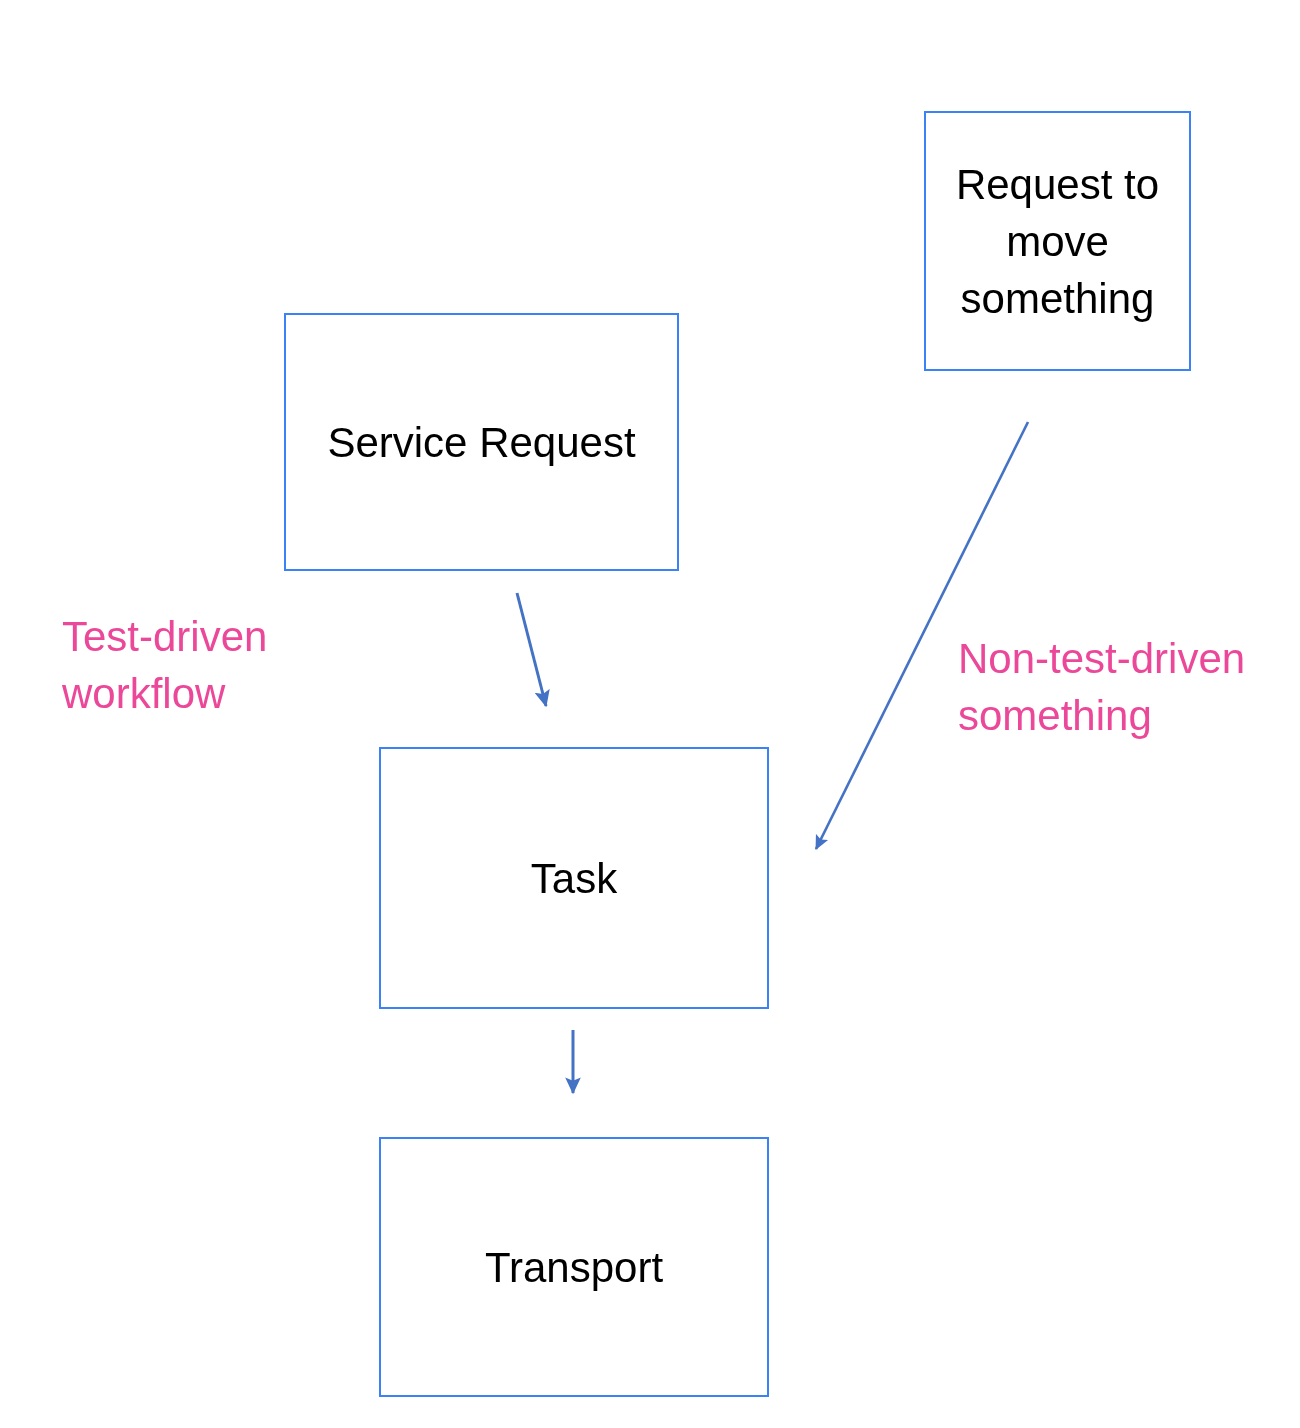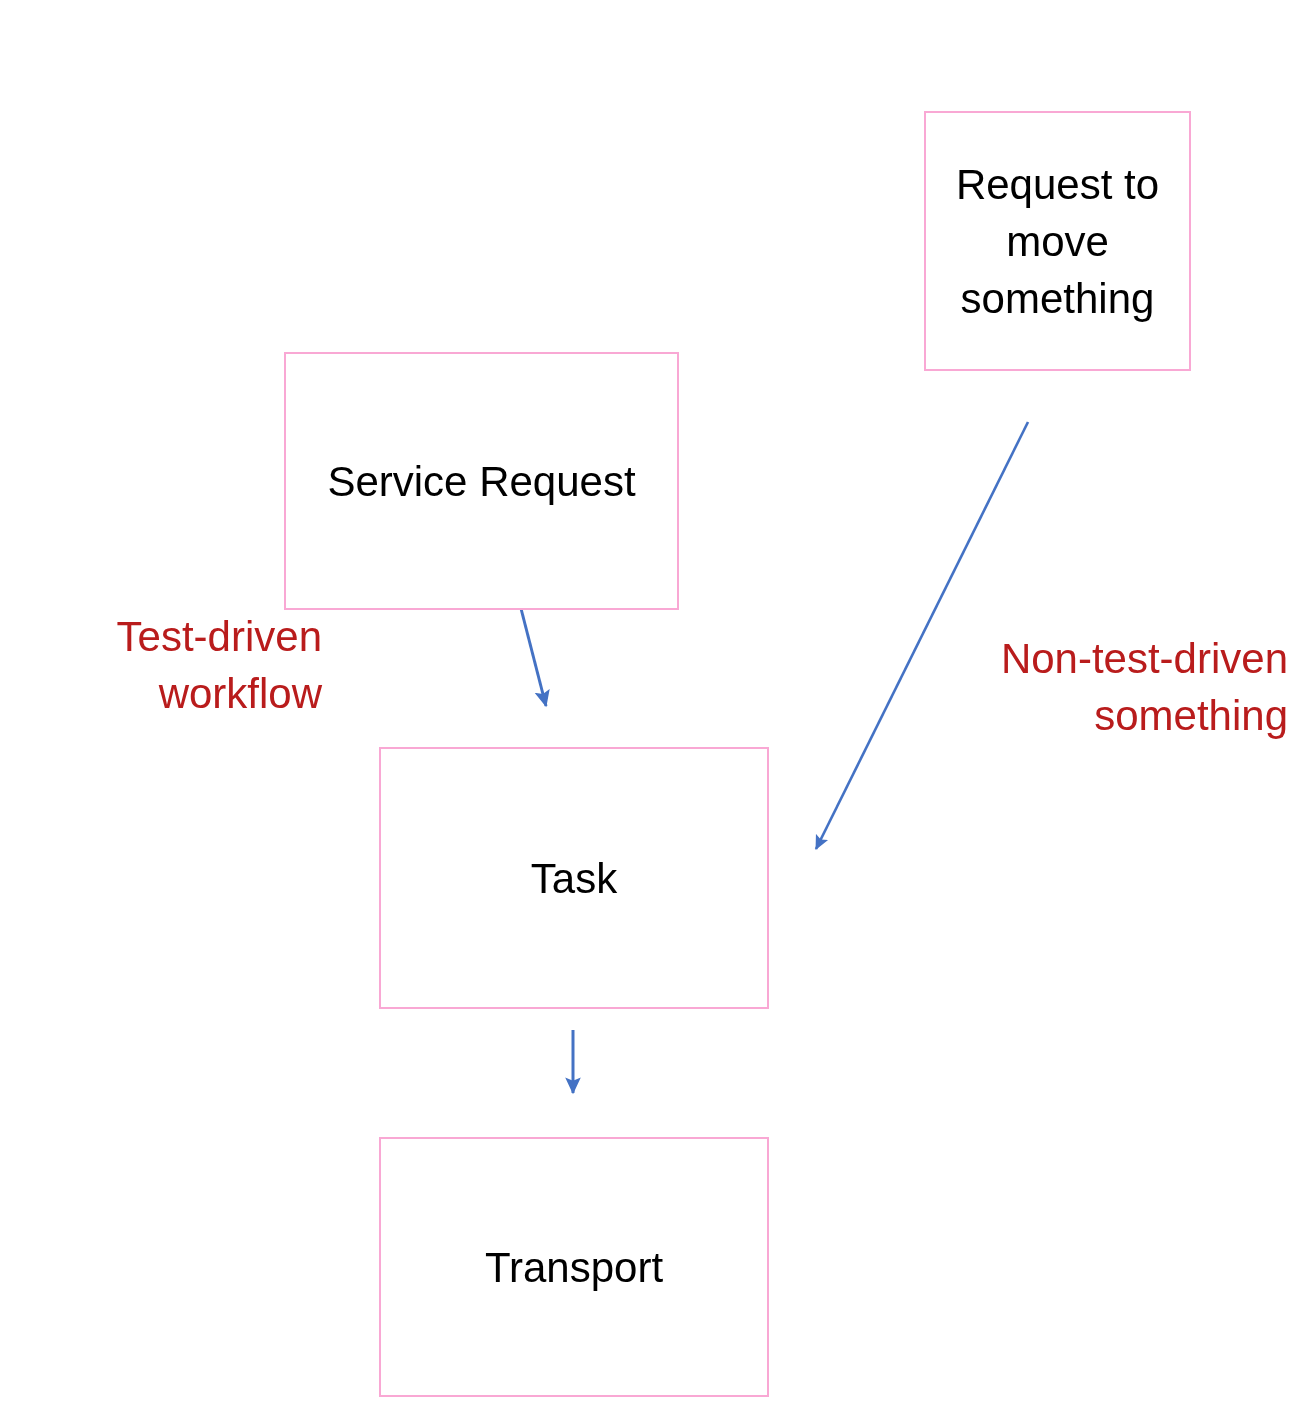--- a/index.html
+++ b/index.html
@@ -17,21 +17,21 @@
     width: 1300px;
     height: 1428px;
     background: #ffffff;
     overflow: hidden;
   }
   
   .node {
     position: absolute;
     box-sizing: border-box;
     background: #ffffff;
-    border: 2px solid #f9a8d4;
+    border: 2px solid #3b82f6;
     display: flex;
     align-items: center;
     justify-content: center;
     text-align: center;
   }
   .node-label {
     color: #000000;
     font-size: 42px;
     line-height: 57px;
     letter-spacing: 0px;
@@ -42,41 +42,40 @@
     left: 924px;
     top: 111px;
     width: 267px;
     height: 260px;
   }
   #node-service-request {
     left: 284px;
     top: 313px;
     width: 395px;
     height: 258px;
-    margin-top: 39px;
   }
   #node-task {
     left: 379px;
     top: 747px;
     width: 390px;
     height: 262px;
   }
   #node-transport {
     left: 379px;
     top: 1137px;
     width: 390px;
     height: 260px;
   }
   
   .annotation {
     position: absolute;
-    color: #b91c1c;
+    color: #ec4899;
     font-size: 42px;
     line-height: 57px;
-    text-align: right;
+    text-align: left;
     white-space: pre-line;
   }
   #label-test-driven {
     left: 62px;
     top: 608px;
     width: 260px;
   }
   #label-non-test-driven {
     left: 958px;
     top: 630px;

